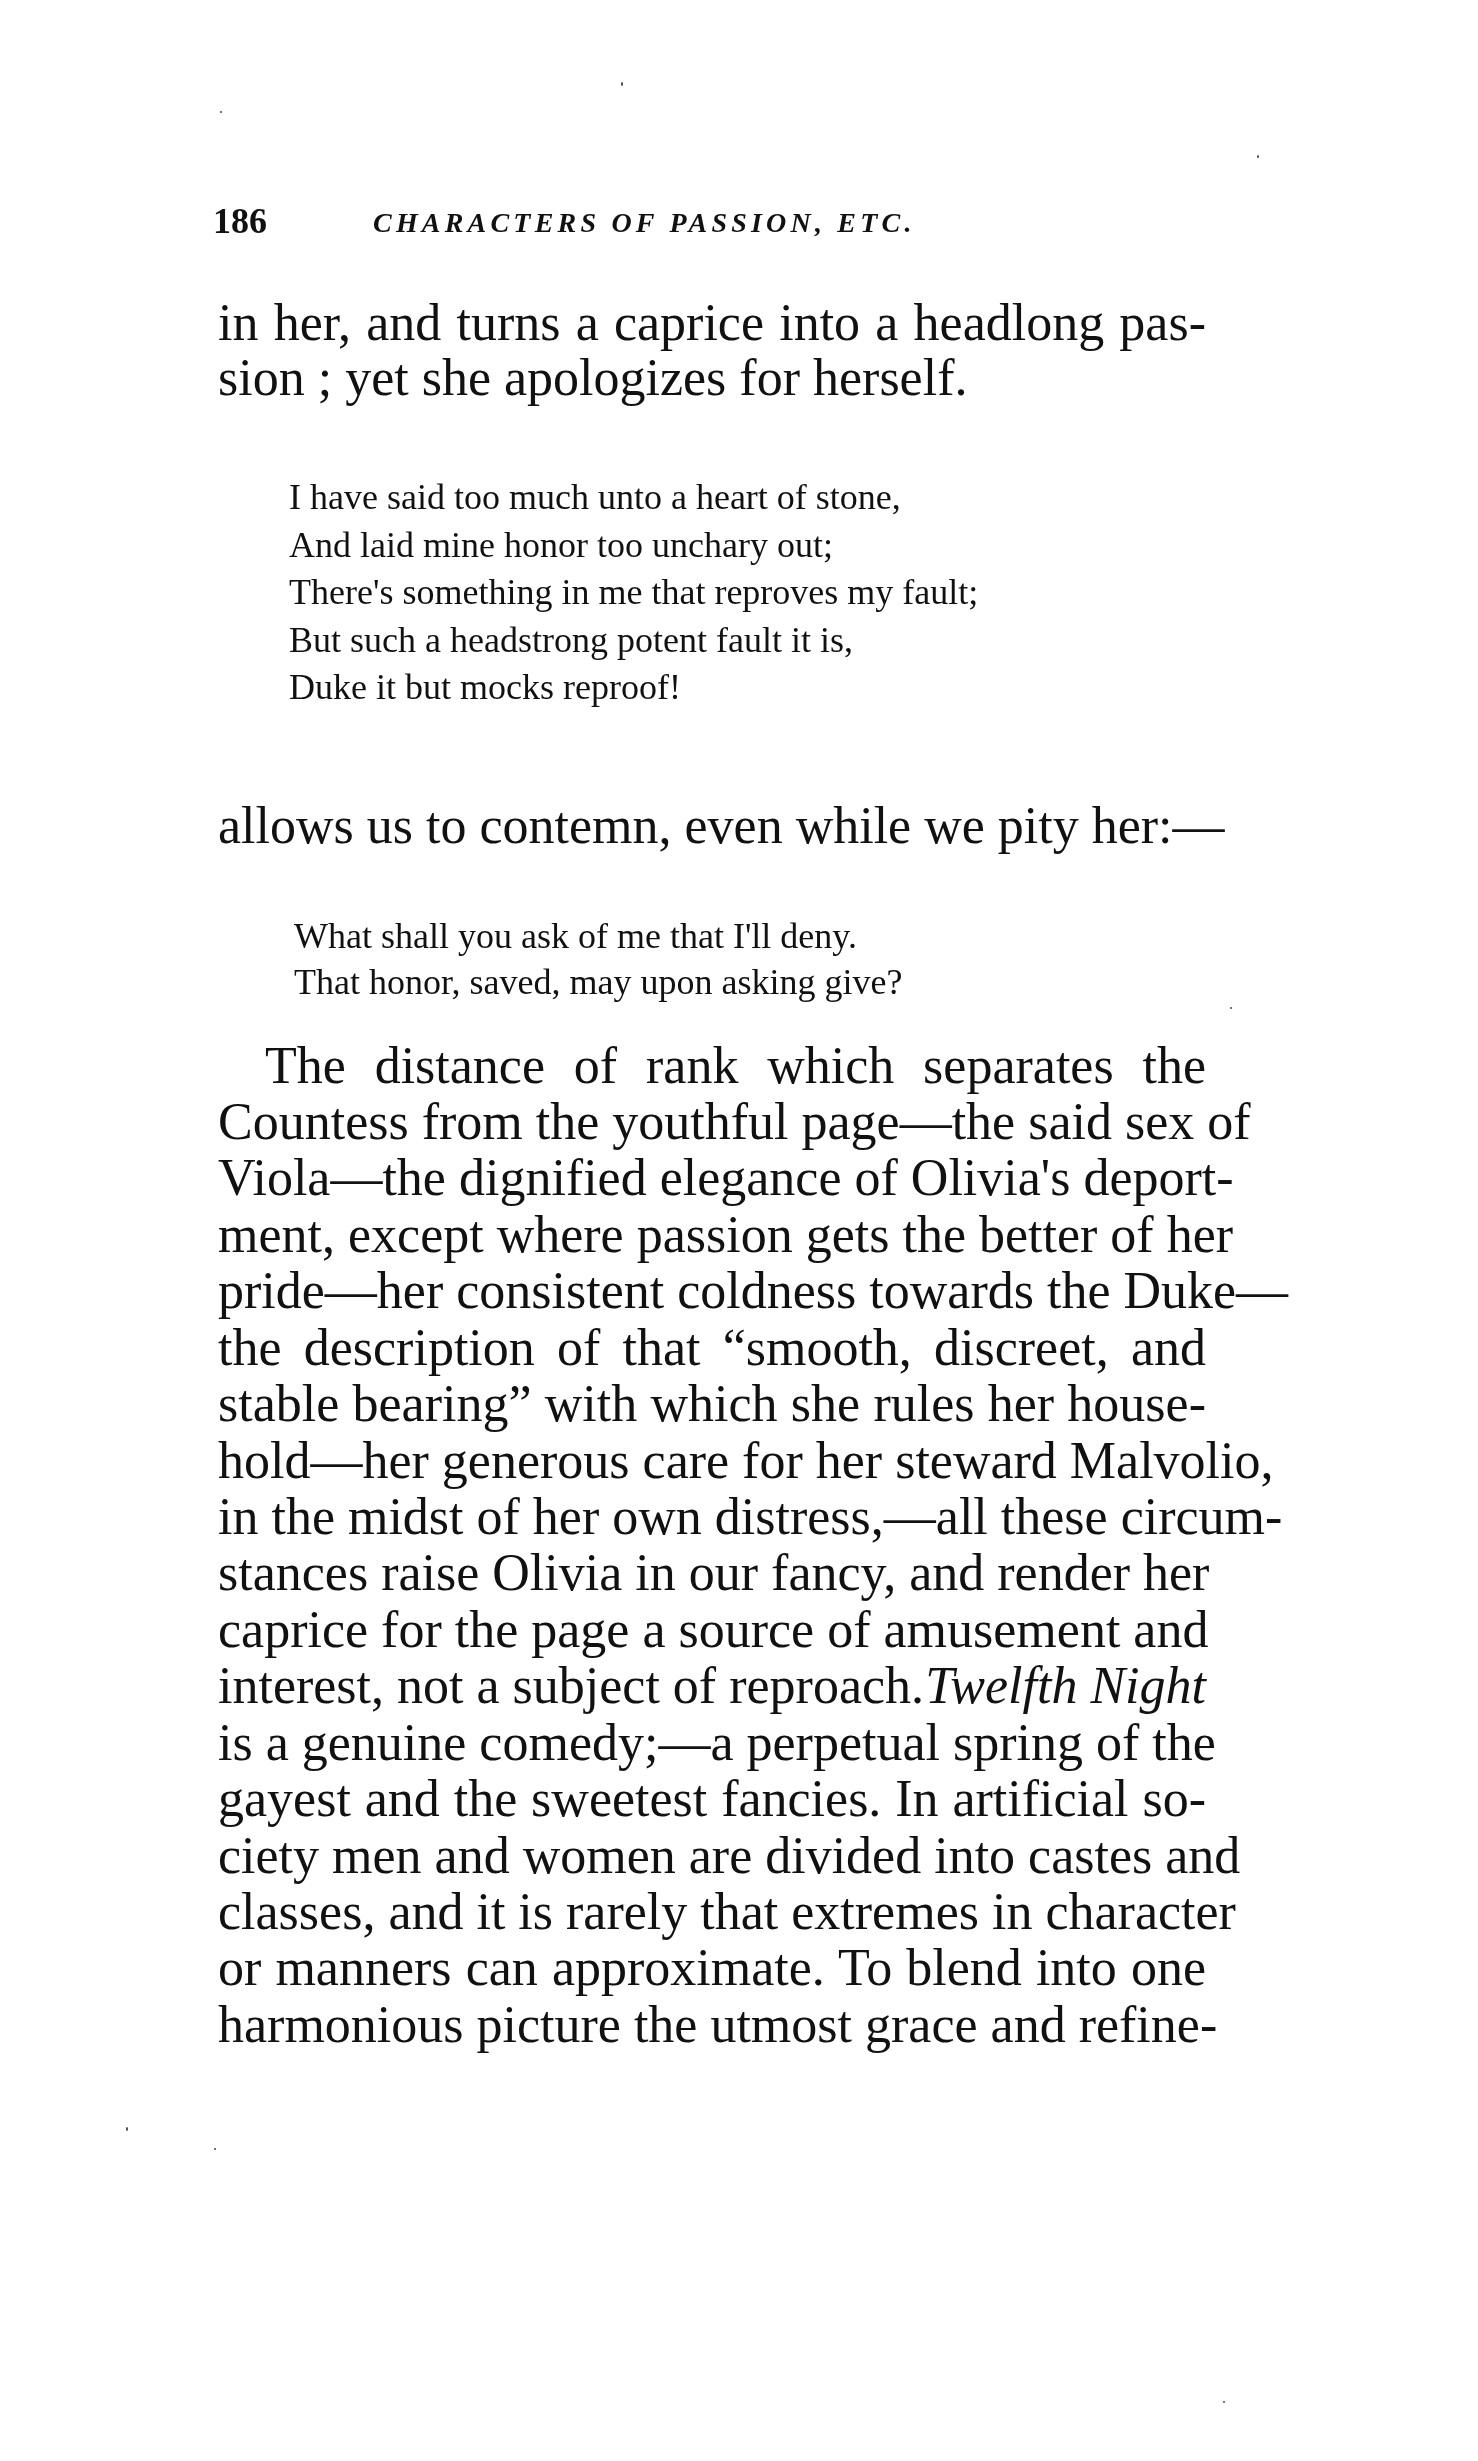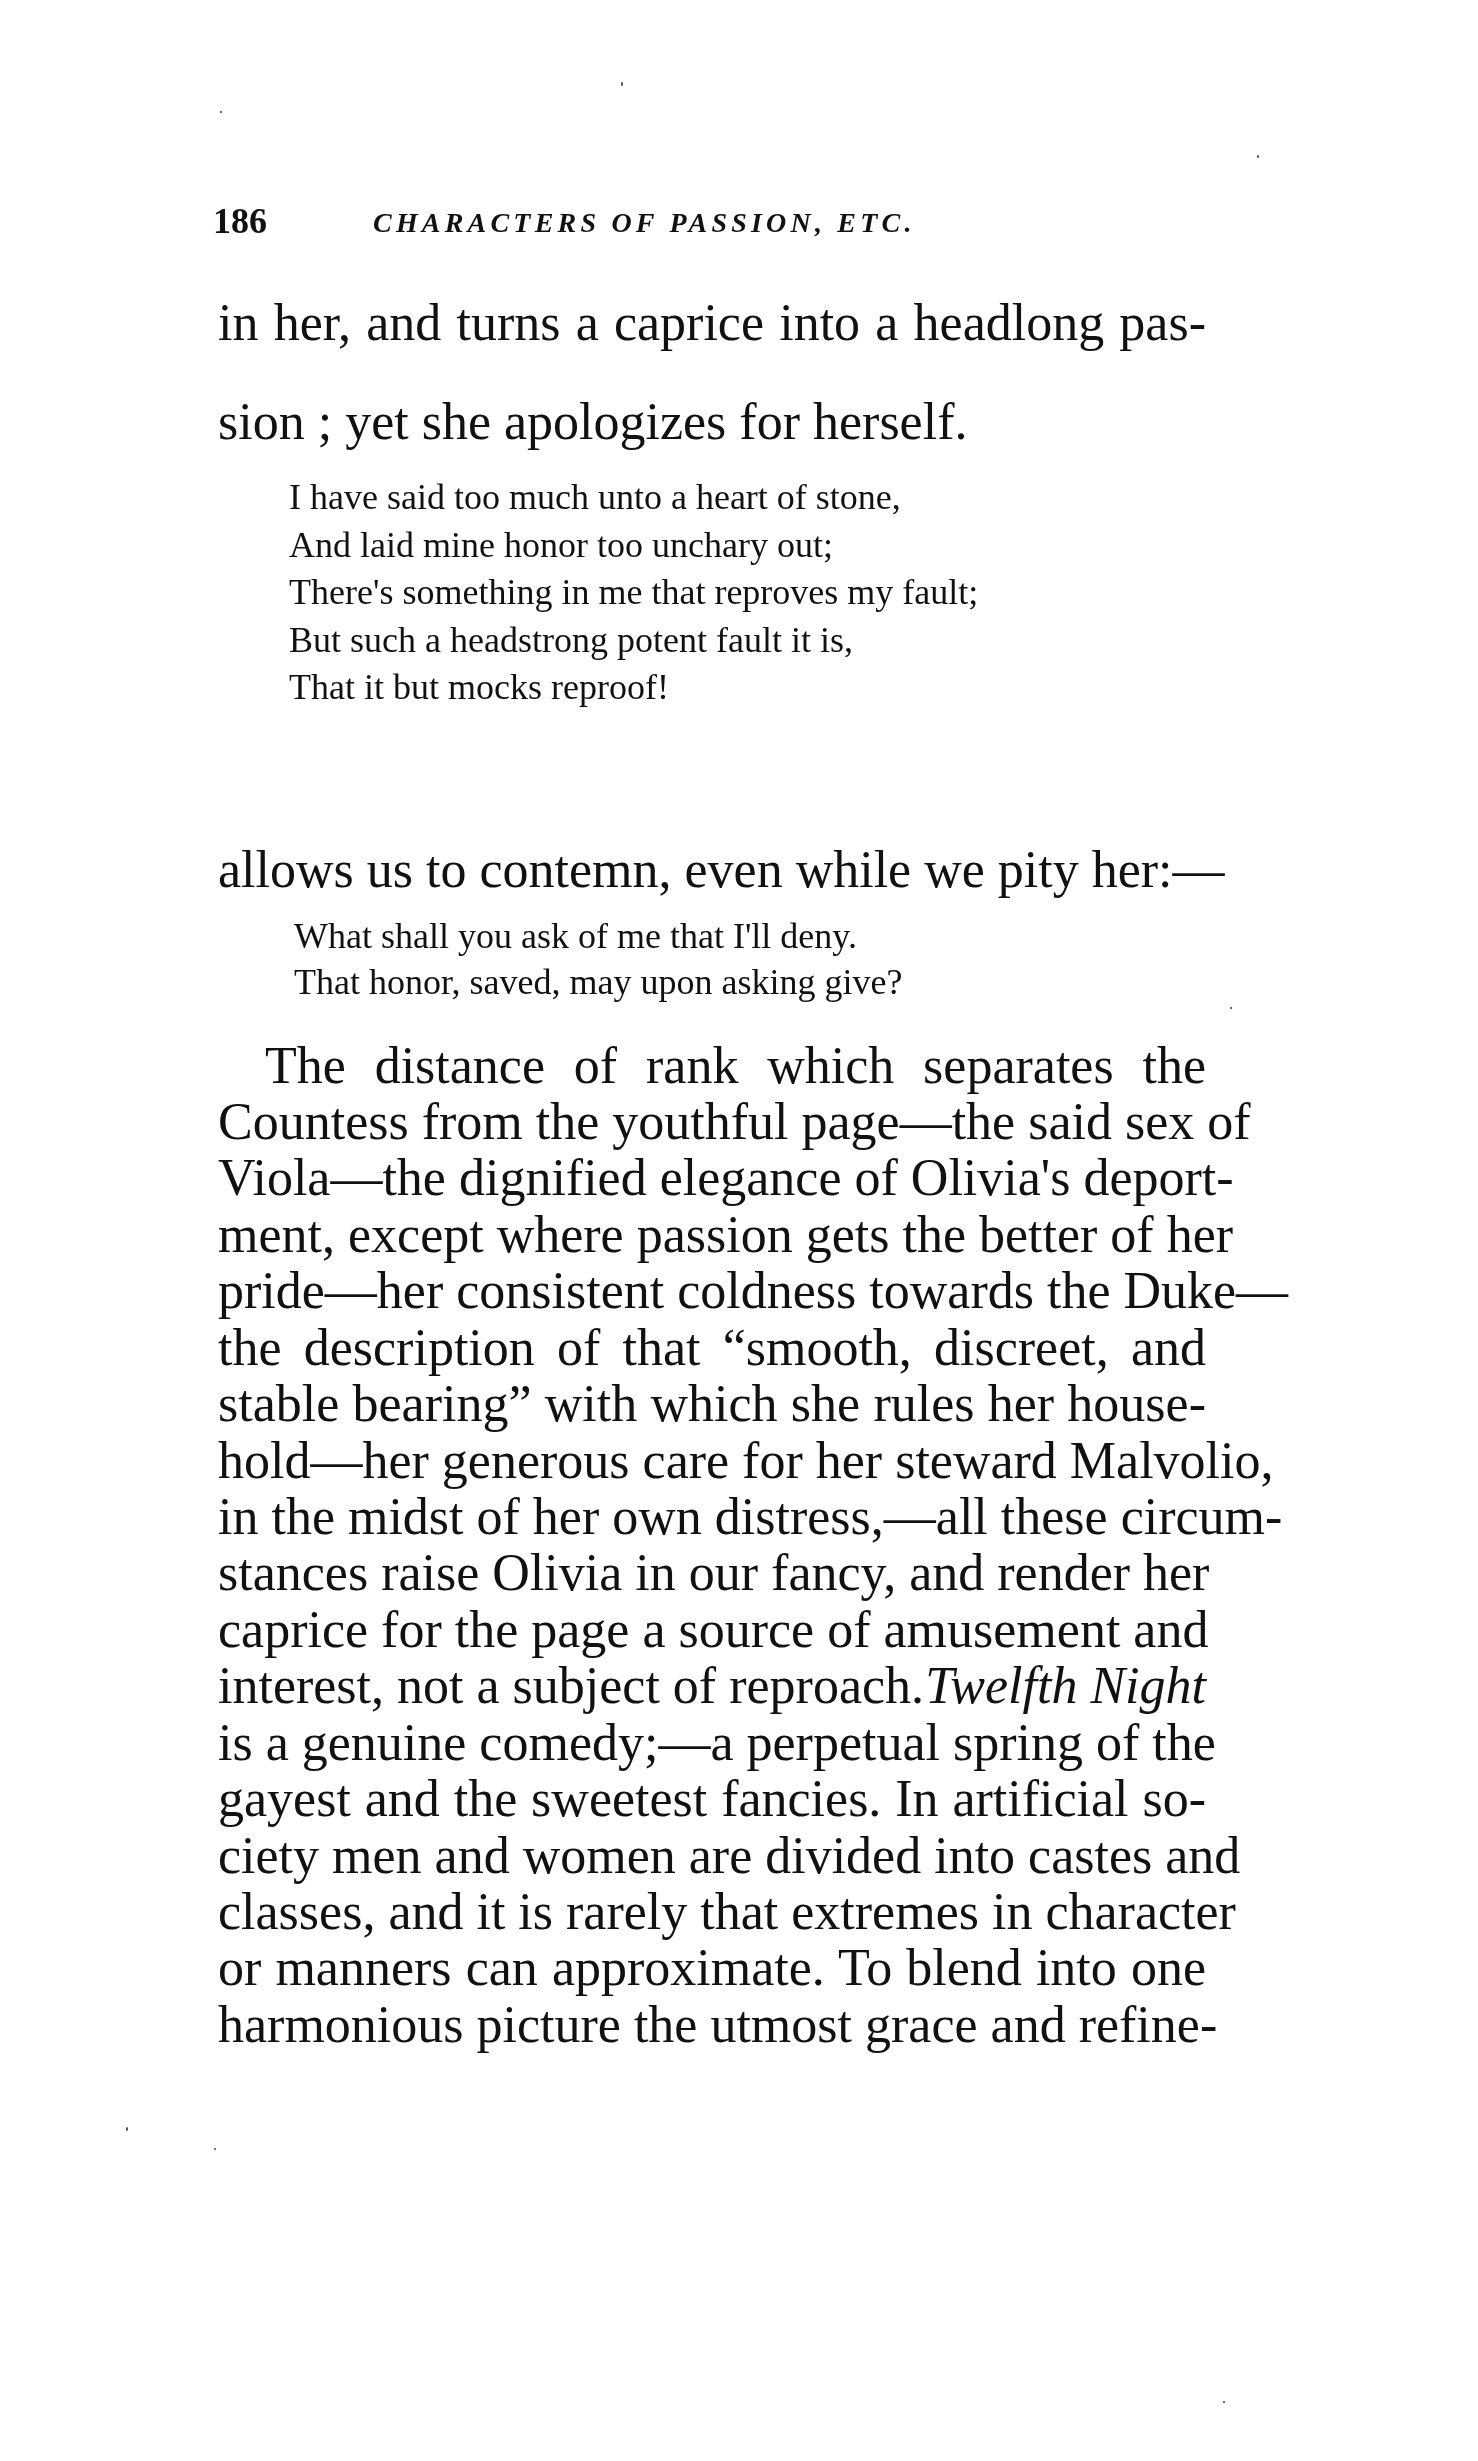--- a/index.html
+++ b/index.html
@@ -6,21 +6,21 @@
   body { width: 1478px; height: 2461px; position: relative; overflow: hidden; color: #111; }
   .page { position: absolute; left: 0; top: 0; width: 1210px; height: 2461px; background: #ffffff; }
   .running-head { position: absolute; left: 213px; top: 201px; width: 822px; height: 40px;
     font-family: "Liberation Serif", "DejaVu Serif", serif; font-weight: bold; }
   .folio { position: absolute; left: 0; top: 0; font-size: 36px; line-height: 40px; }
   .head-title { position: absolute; left: 160px; top: 4px; font-size: 28px; line-height: 36px;
     font-style: italic; letter-spacing: 4.2px; white-space: nowrap; }
   .line { position: absolute; white-space: nowrap; font-family: "Liberation Serif", "DejaVu Serif", serif; }
   .body-line { left: 218px; width: 988px; font-size: 52px; line-height: 51px; height: 51px;
     text-align: justify; text-align-last: justify; }
-  .body-line.short { text-align: right; text-align-last: left; margin-top: 44px; }
+  .body-line.short { text-align: right; text-align-last: left; }
   .body-line.indent { left: 265px; width: 941px; }
   .verse-line { font-size: 36px; line-height: 44px; height: 44px; text-align: left; margin-top: 20px; }
   em { font-style: italic; }
   .speck { position: absolute; background: #444; border-radius: 50%; }
 </style>
 </head>
 <body>
 
 <div class="page">
 
@@ -29,21 +29,21 @@
     <span class="head-title">CHARACTERS OF PASSION, ETC.</span>
   </div>
 
   <div class="line body-line" style="top:297px">in her, and turns a caprice into a headlong pas-</div>
   <div class="line body-line short" style="top:352px">sion ; yet she apologizes for herself.</div>
 
   <div class="line verse-line" style="left:289px; top:455px">I have said too much unto a heart of stone,</div>
   <div class="line verse-line" style="left:289px; top:503px">And laid mine honor too unchary out;</div>
   <div class="line verse-line" style="left:289px; top:550px">There's something in me that reproves my fault;</div>
   <div class="line verse-line" style="left:289px; top:598px">But such a headstrong potent fault it is,</div>
-  <div class="line verse-line" style="left:289px; top:645px">That it but mocks reproof!</div>
+  <div class="line verse-line" style="left:289px; top:645px">Duke it but mocks reproof!</div>
 
   <div class="line body-line short" style="top:800px">allows us to contemn, even while we pity her:—</div>
 
   <div class="line verse-line" style="left:294px; top:894px">What shall you ask of me that I'll deny.</div>
   <div class="line verse-line" style="left:294px; top:940px">That honor, saved, may upon asking give?</div>
 
   <div class="line body-line indent" style="top:1040px">The distance of rank which separates the</div>
   <div class="line body-line" style="top:1096px">Countess from the youthful page—the said sex of</div>
   <div class="line body-line" style="top:1152px">Viola—the dignified elegance of Olivia's deport-</div>
   <div class="line body-line" style="top:1209px">ment, except where passion gets the better of her</div>

